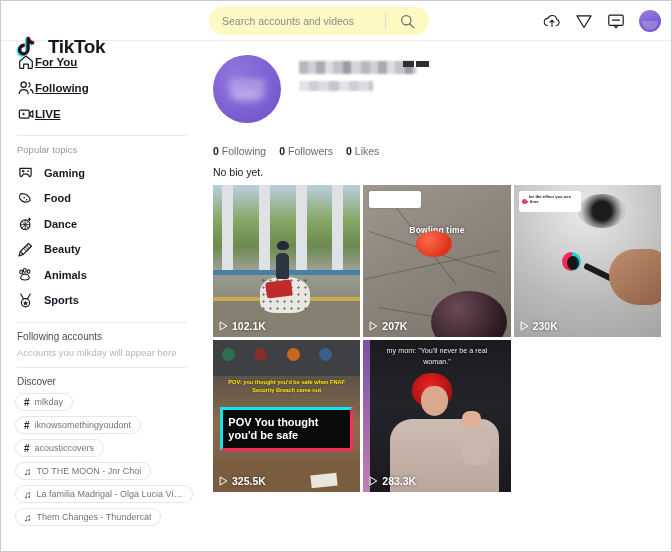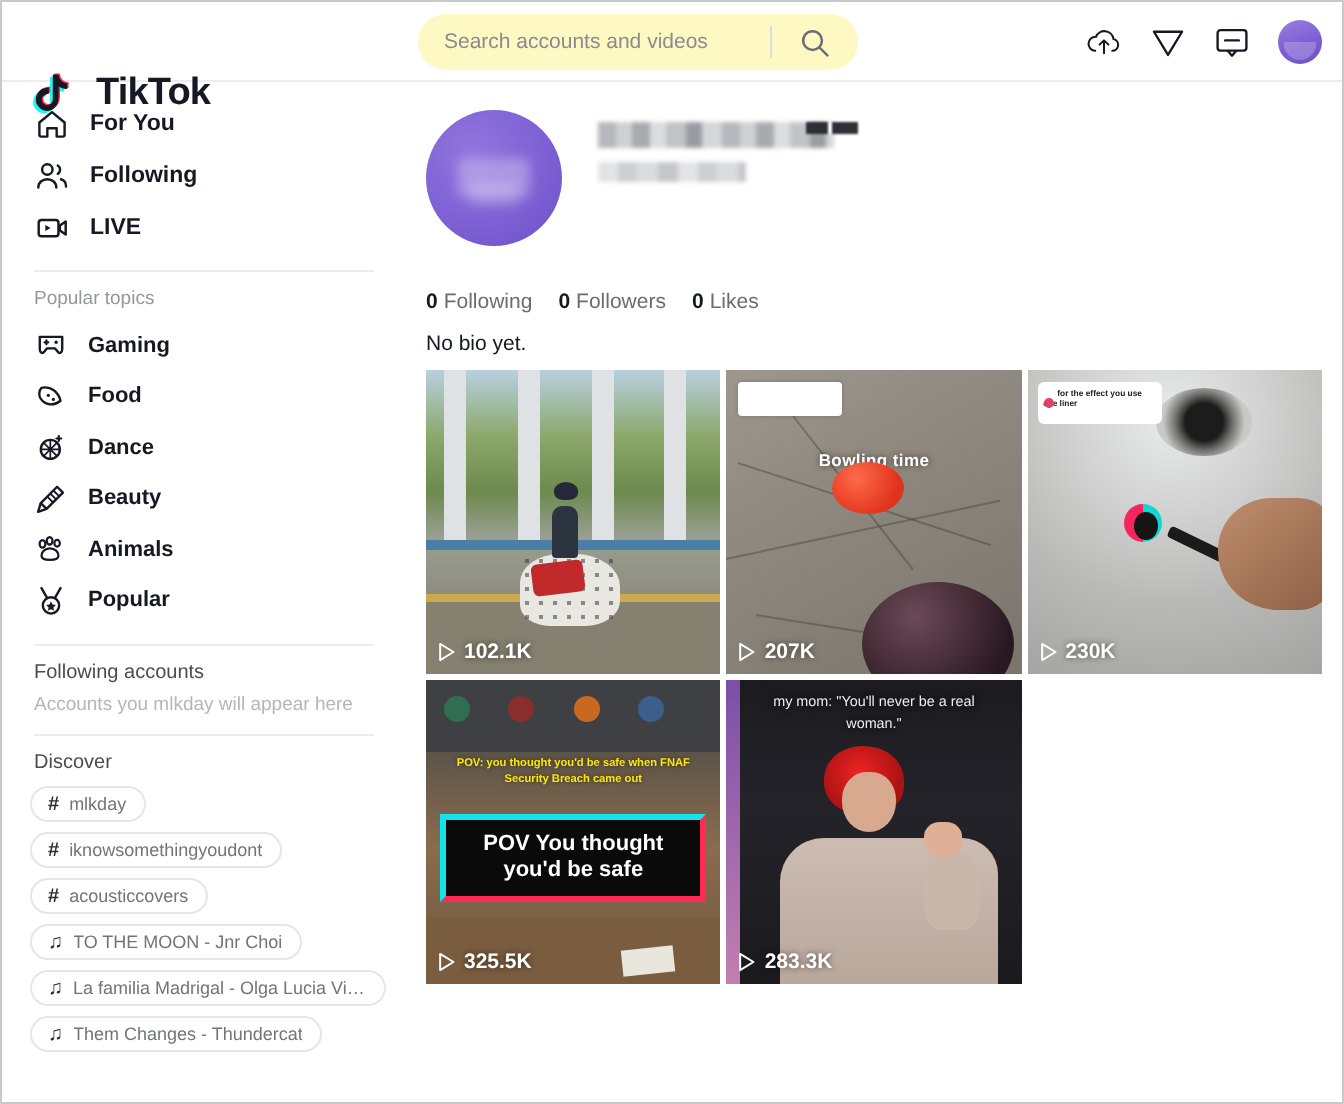--- a/index.html
+++ b/index.html
@@ -74,23 +74,24 @@
   .body-row { display: flex; height: 510px; }
 
   
   .sidebar {
     width: 202px; height: 510px;
     padding: 8px 10px 0 10px;
     overflow: hidden;
     background: #fff;
   }
   .nav-item {
-    display: flex; align-items: center; gap: 10px;
+    display: flex; align-items: center; 
     height: 25px; padding-left: 6px; cursor: pointer;
     margin-bottom: 1px;
+    text-decoration: underline;
   }
   .nav-icon { width: 18px; height: 18px; flex: 0 0 18px; }
   .nav-label { font-size: 11.5px; font-weight: bold; color: #161823; }
   .divider { height: 1px; background: #ebebec; margin: 9px 6px 8px 6px; }
   .section-head {
     font-size: 9.5px; color: #96979d; padding-left: 6px;
     margin-bottom: 5px; font-weight: normal;
   }
   .topic-item {
     display: flex; align-items: center; gap: 10px;
@@ -296,21 +297,21 @@
     position: absolute; left: 8%; top: 25%; width: 84%;
     text-align: center; color: #ffe900; font-size: 5.6px; font-weight: bold;
     line-height: 1.45; text-shadow: 0 0 2px rgba(0,0,0,.55);
   }
   .t5 .povbox {
     position: absolute; left: 5%; top: 44%; width: 90%; height: 44px;
     background: #0a0a0a; border: 3px solid #13e3ea;
     border-right-color: #fe2c55; border-bottom-color: #fe2c55;
     display: flex; align-items: center; justify-content: center;
     color: #fff; font-size: 11px; font-weight: bold; line-height: 1.18;
-    text-align: center; padding: 0 5px;
+    text-align: left; padding: 0 5px;
   }
   .t5 .desk { position: absolute; left: 0; right: 0; bottom: 0; height: 22%; background: #7a5c3f; }
   .t5 .paper { position: absolute; right: 16%; bottom: 3%; width: 26px; height: 13px;
     background: #e9e6de; transform: rotate(-6deg); }
 
   .t6 { background: linear-gradient(#1b1b1f 0%, #232329 40%, #1a1a1e 100%); }
   .t6 .capt {
     position: absolute; left: 7%; top: 4%; width: 86%;
     text-align: center; color: #ededed; font-size: 7.2px; line-height: 1.45;
     text-shadow: 0 0 3px rgba(0,0,0,.8);
@@ -463,21 +464,21 @@
         </svg>
         <span class="topic-label">Animals</span>
       </div>
 
       <div class="topic-item">
         <svg class="topic-icon" viewBox="0 0 20 20">
           <path d="M4.4 2.4 7.6 8M15.6 2.4 12.4 8" stroke="#161823" stroke-width="1.4" stroke-linecap="round"></path>
           <circle cx="10" cy="12.6" r="4.8" fill="none" stroke="#161823" stroke-width="1.4"></circle>
           <path d="M10 10.2l.9 1.9 2 .3-1.5 1.4.4 2-1.8-1-1.8 1 .4-2L7.1 12.4l2-.3.9-1.9z" fill="#161823"></path>
         </svg>
-        <span class="topic-label">Popular</span>
+        <span class="topic-label">Sports</span>
       </div>
 
       <div class="divider"></div>
 
       <div class="section-head" style="color:#4b4c52;font-size:10px">Following accounts</div>
       <div class="sub-note">Accounts you mlkday will appear here</div>
 
       <div class="divider"></div>
 
       <div class="section-head" style="color:#4b4c52;font-size:10px">Discover</div>

